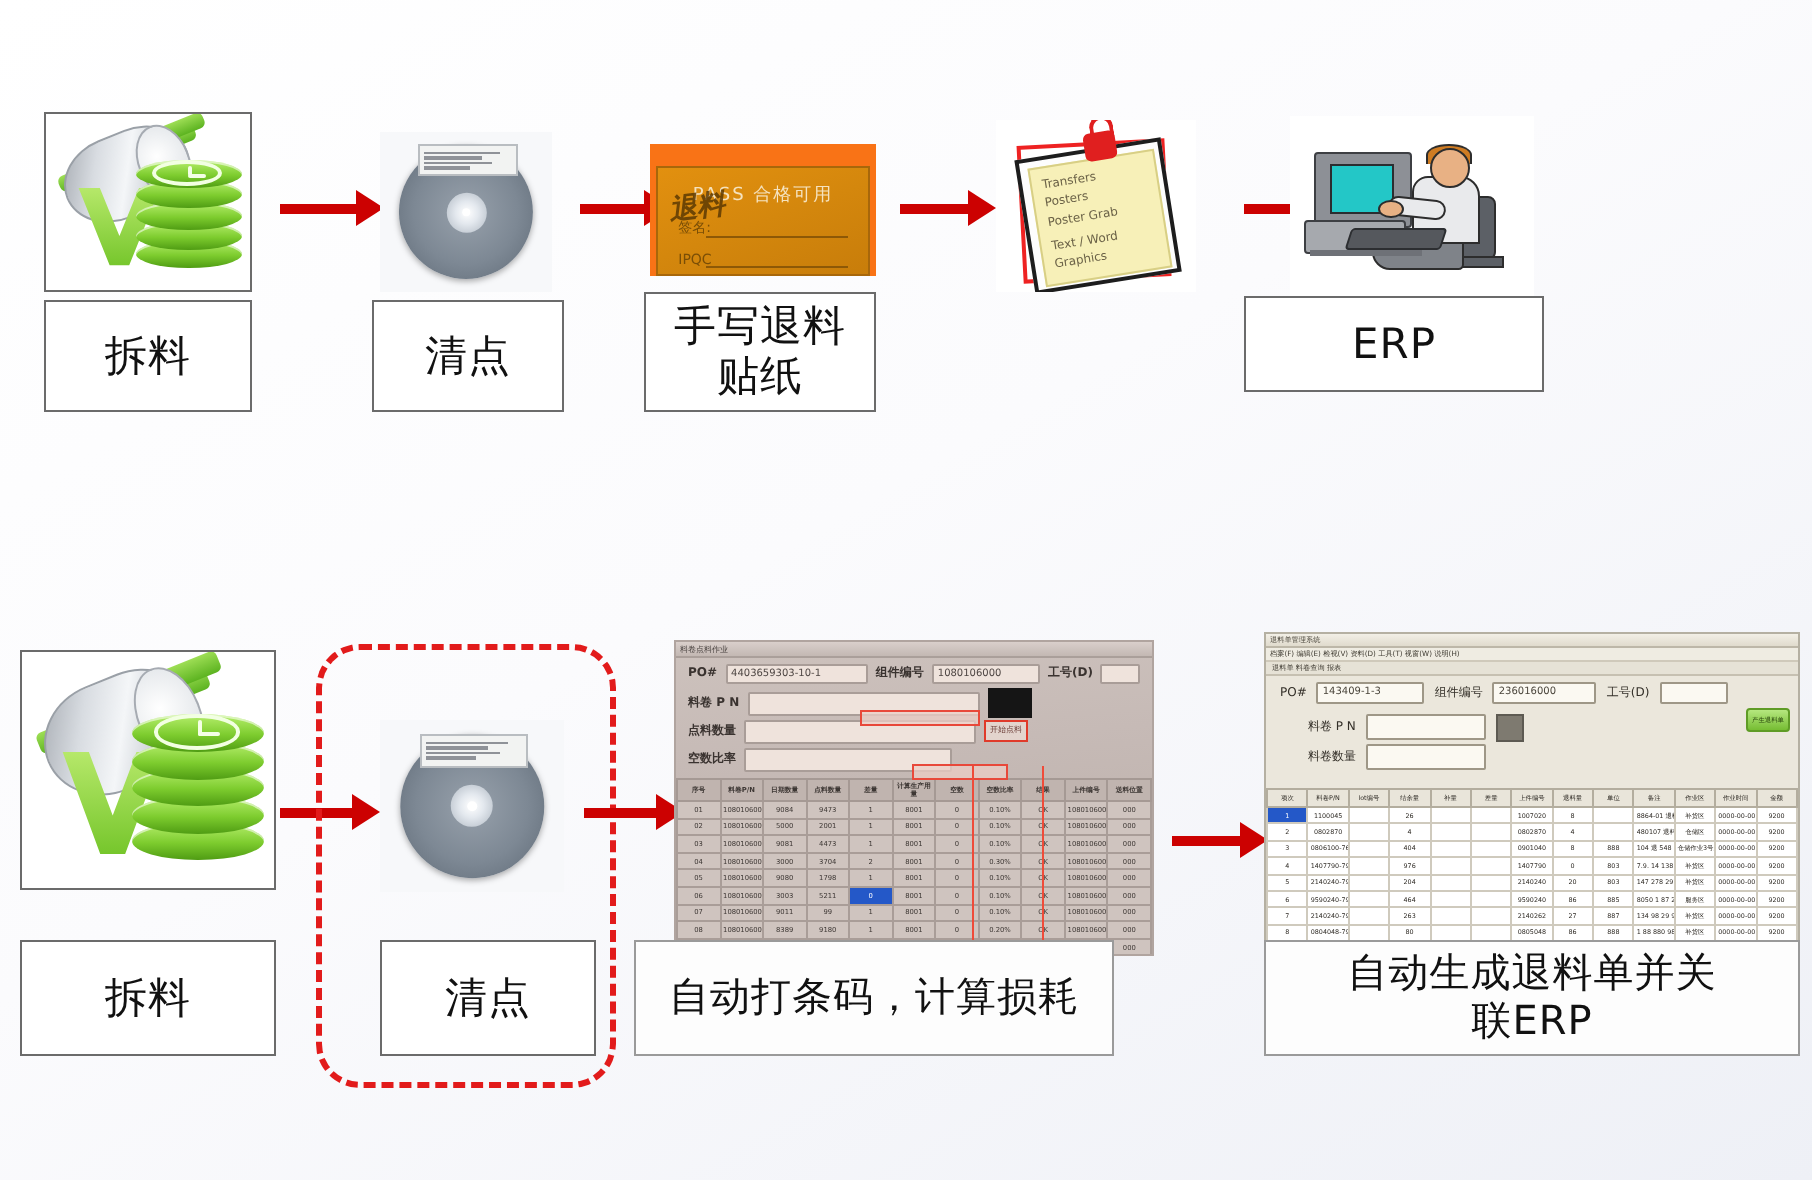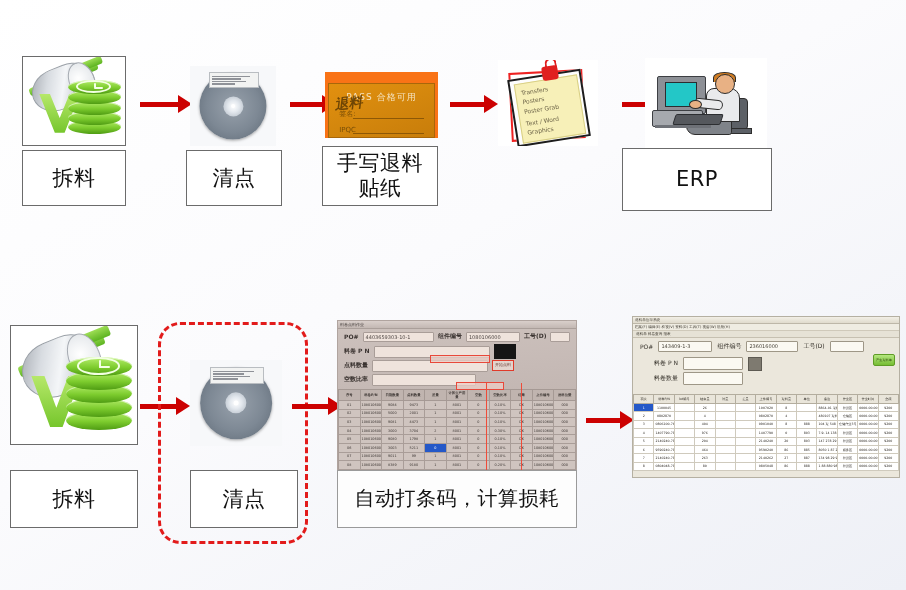--- a/index.html
+++ b/index.html
@@ -397,21 +397,21 @@
       <div class="legs"></div>
       <div class="torso"></div>
       <div class="hair"></div>
         <div class="head"></div>
       <div class="arm"></div>
         <div class="hand"></div>
       <div class="keyboard"></div>
       <div class="desk"></div>
     </div>
   </div>
-  <div class="cap" style="left:622px;top:148px;width:150px;height:63px;">ERP</div>
+  <div class="cap" style="left:622px;top:148px;width:150px;height:48px;">ERP</div>
 
 
   <div class="pic framed" style="left:10px;top:325px;width:128px;height:120px;">
     <div class="dbicon">
       <div class="gbar gb1"></div>
         <div class="gbar gb2"></div>
       <div class="barrel"></div>
       <div class="gv"></div>
       <div class="stack">
         <div class="disc d5"></div>
@@ -627,21 +627,21 @@
             <td>8001</td>
             <td>0</td>
             <td>0.10%</td>
             <td>OK</td>
             <td>1080106009</td>
             <td>000</td>
           </tr>
         </tbody>
     </table>
   </div>
-  <div class="cap onshot" style="left:337px;top:470px;width:240px;height:58px;">自动打条码，计算损耗</div>
+  <div class="cap onshot" style="left:317px;top:470px;width:240px;height:58px;">自动打条码，计算损耗</div>
 
   <div class="arrow" style="left:586px;top:420px;width:48px;">
     <div class="shaft" style="width:36px;"></div>
       <div class="head"></div>
   </div>
 
   <div class="erp" style="left:632px;top:316px;width:268px;height:162px;">
     <div class="tb">退料单管理系统</div>
     <div class="mb">档案(F) 编辑(E) 检视(V) 资料(D) 工具(T) 视窗(W) 说明(H)</div>
     <div class="tabrow">退料单 料卷查询 报表</div>
@@ -800,15 +800,17 @@
             <td>86</td>
             <td>888</td>
             <td>1 88 880 98 4 87 303 318 587 548</td>
             <td>补货区</td>
             <td>0000-00-00 00:00</td>
             <td>9200</td>
           </tr>
         </tbody>
     </table>
   </div>
+  <div class="cap onshot" style="left:632px;top:470px;width:268px;height:58px;white-space:pre-line;">自动生成退料单并关
+联ERP</div>
 
 
 </div>
 
 </body></html>

